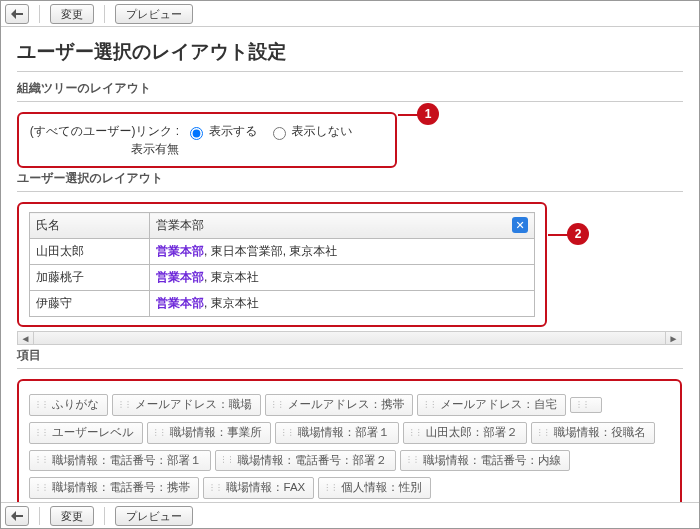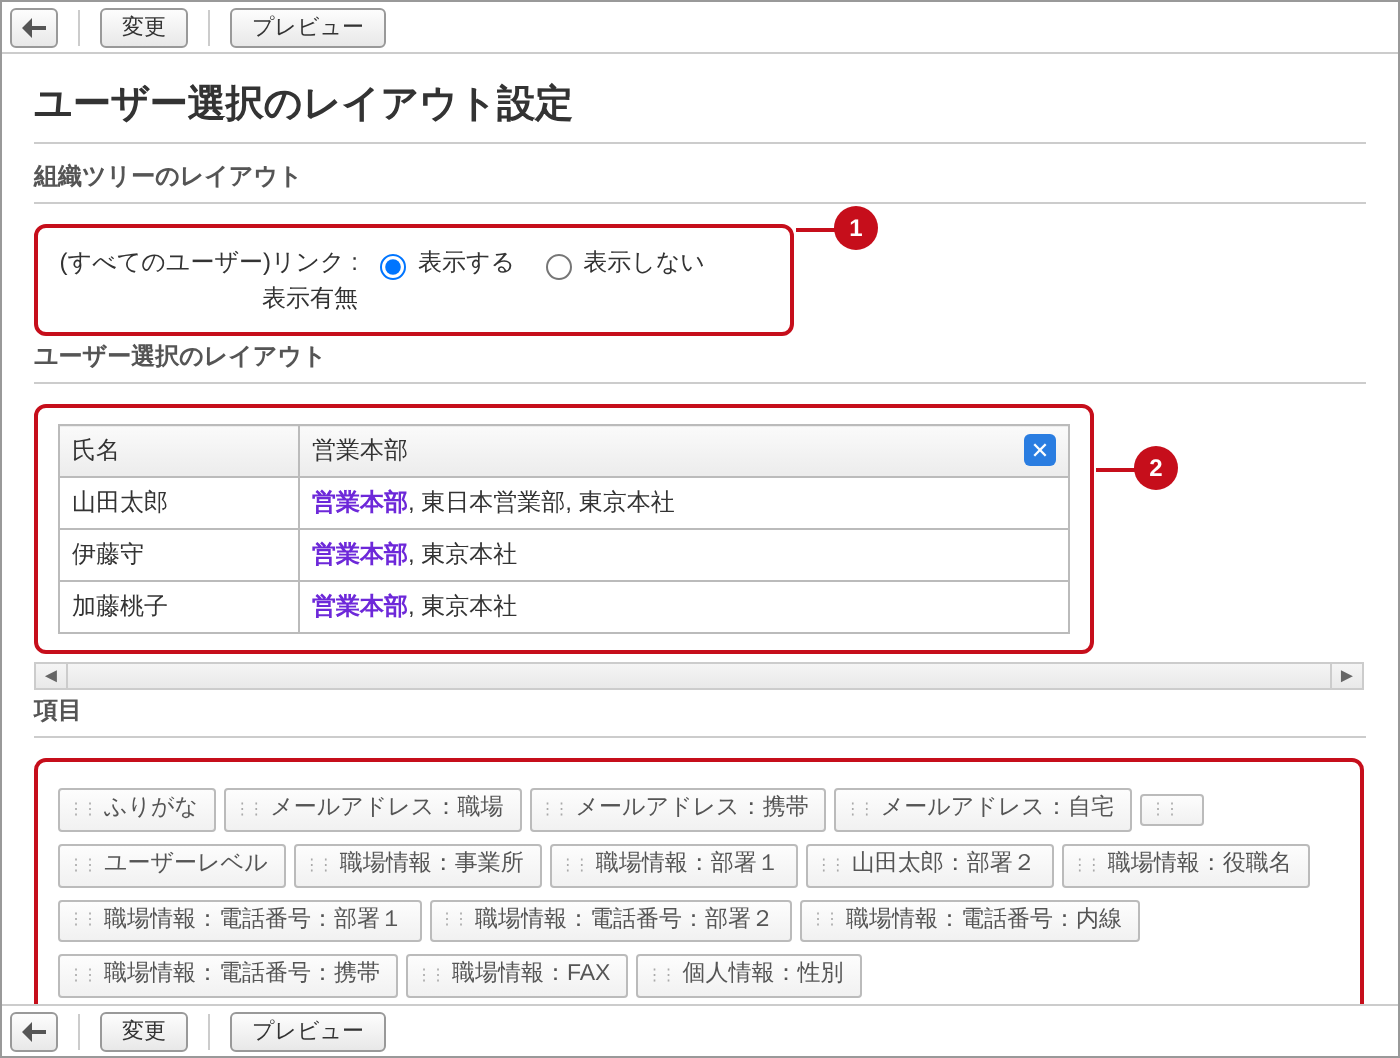--- a/index.html
+++ b/index.html
@@ -245,25 +245,25 @@
           <th>
             <span>営業本部</span>
             <span class="close-x">✕</span>
           </th>
         </tr>
         <tr>
           <td>山田太郎</td>
           <td><span class="org-red">営業本部</span><span>, 東日本営業部, 東京本社</span></td>
         </tr>
         <tr>
-          <td>伊藤守</td>
+          <td>加藤桃子</td>
           <td><span class="org-red">営業本部</span><span>, 東京本社</span></td>
         </tr>
         <tr>
-          <td>加藤桃子</td>
+          <td>伊藤守</td>
           <td><span class="org-red">営業本部</span><span>, 東京本社</span></td>
         </tr>
       </tbody>
         </table>
     </div>
     <div class="connector abs" style="left:547px; top:233px; width:20px;"></div>
     <div class="marker abs" style="left:566px; top:222px;">2</div>
 
     <div class="scroll-strip">
       <span class="arrow left">◄</span>

